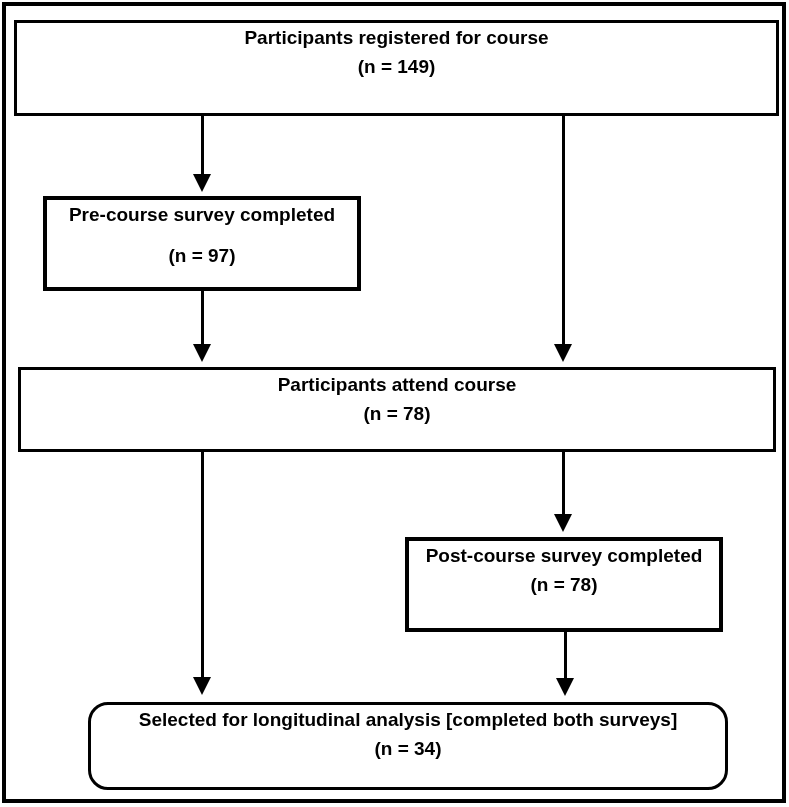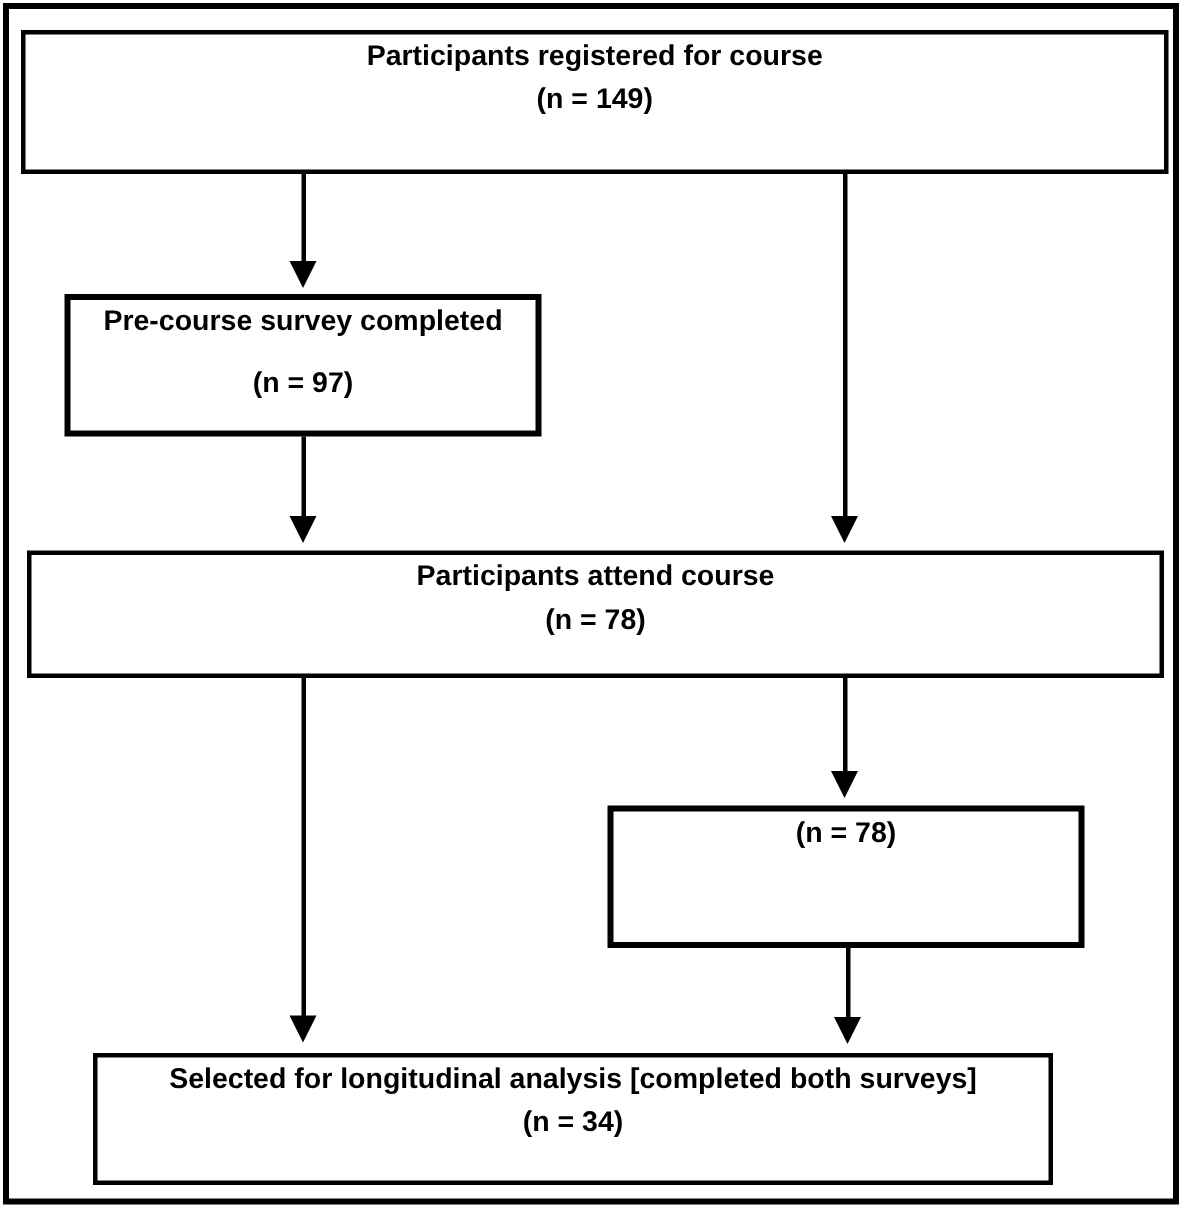--- a/index.html
+++ b/index.html
@@ -36,21 +36,21 @@
     font-weight: 700;
     font-size: 19px;
     line-height: 29px;
     box-sizing: border-box;
   }
   .flow-box.thick { border-width: 4px; }
   .box-registered { left: 14px;  top: 20px;  width: 765px; height: 96px; }
   .box-pre       { left: 43px;  top: 196px; width: 318px; height: 95px; gap: 12px; }
   .box-attend    { left: 18px;  top: 367px; width: 758px; height: 85px; }
   .box-post      { left: 405px; top: 537px; width: 318px; height: 95px; }
-  .box-selected  { left: 62px;  top: 702px; width: 640px; height: 88px; }
+  .box-selected  { left: 88px;  top: 702px; width: 640px; height: 88px; border-radius: 20px; }
 
   .arrow-line {
     position: absolute;
     width: 3px;
     background: #000000;
   }
   .arrow-head {
     position: absolute;
     width: 0;
     height: 0;
@@ -92,20 +92,21 @@
     <span>Pre-course survey completed</span>
     <span>(n = 97)</span>
   </div>
 
   <div class="flow-box box-attend">
     <span>Participants attend course</span>
     <span>(n = 78)</span>
   </div>
 
   <div class="flow-box thick box-post">
+    <span>Post-course survey completed</span>
     <span>(n = 78)</span>
   </div>
 
   <div class="flow-box box-selected">
     <span>Selected for longitudinal analysis [completed both surveys]</span>
     <span>(n = 34)</span>
   </div>
 
   <div class="arrow-line line-a"></div>
   <div class="arrow-head head-a"></div>

